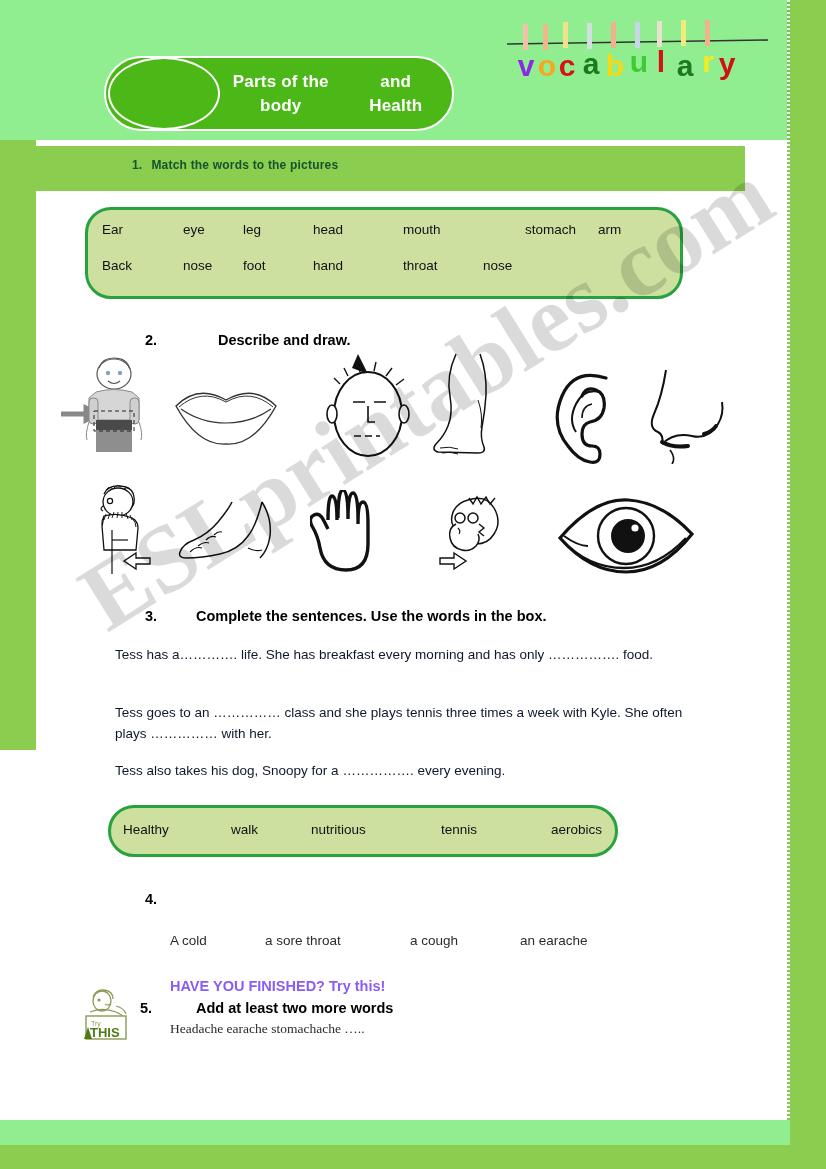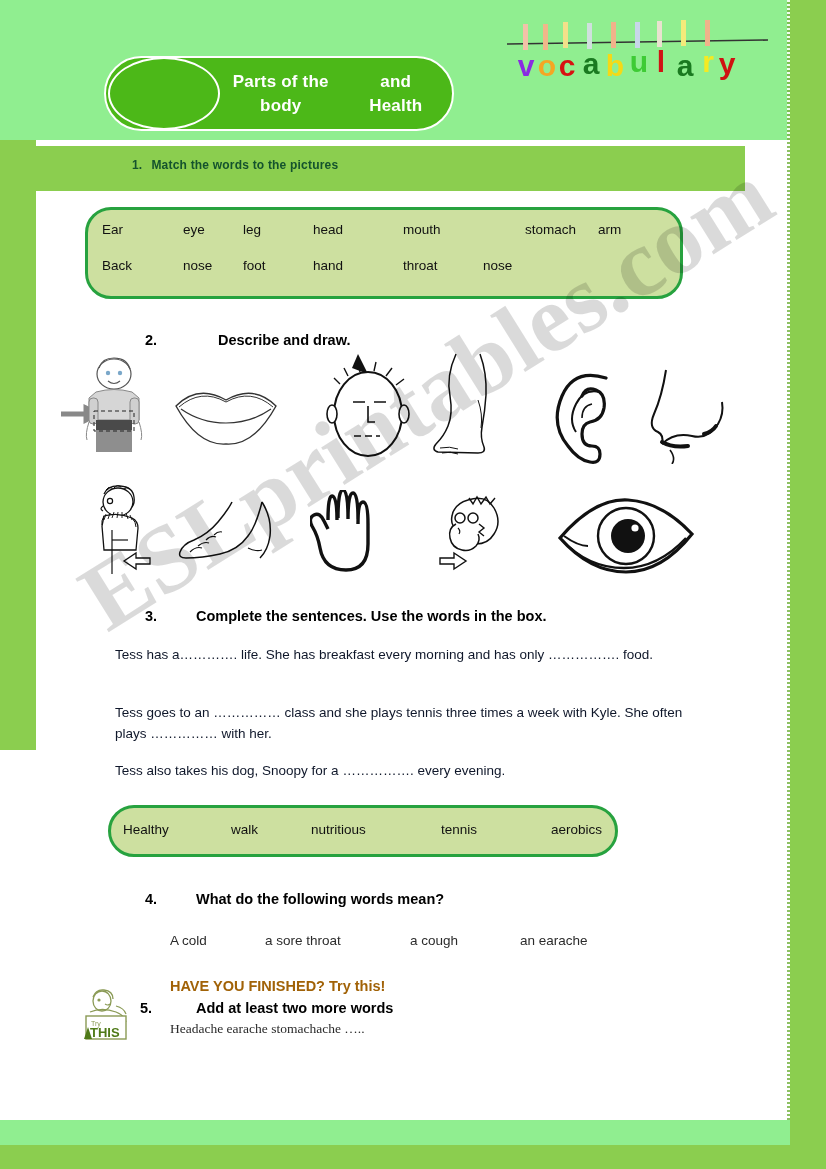--- a/index.html
+++ b/index.html
@@ -65,21 +65,21 @@
 
   
   .para{position:absolute;color:#0f172a;font-size:13.5px;line-height:21px;}
 
   
   .ex4-words{position:absolute;left:170px;top:933px;width:470px;display:flex;
     color:#2b2b2b;font-size:13.5px;}
 
   
   .ex5-tryicon{position:absolute;left:78px;top:988px;width:60px;height:54px;}
-  .ex5-banner{position:absolute;left:170px;top:978px;color:#a16207;font-weight:bold;font-size:14.5px;}
+  .ex5-banner{position:absolute;left:170px;top:978px;color:#8b5cf6;font-weight:bold;font-size:14.5px;}
   .ex5-num{position:absolute;left:140px;top:1000px;color:#000;font-weight:bold;font-size:14.5px;}
   .ex5-head{position:absolute;left:196px;top:1000px;color:#000;font-weight:bold;font-size:14.5px;}
   .ex5-words{position:absolute;left:170px;top:1021px;color:#2b2b2b;font-size:13.5px;font-family:Liberation Serif, serif;}
 
   
   .pic{position:absolute;}
 
   
   .watermark{
     position:absolute;left:50px;top:300px;width:740px;height:600px;
@@ -276,21 +276,20 @@
     <div class="wb-row" id="wb2r1" style="top: 14px; position: absolute;">
         <span style="position: absolute; left: 12px;">Healthy</span>
         <span style="position: absolute; left: 120px;">walk</span>
         <span style="position: absolute; left: 200px;">nutritious</span>
         <span style="position: absolute; left: 330px;">tennis</span>
         <span style="position: absolute; left: 440px;">aerobics</span>
       </div>
   </div>
 
   <div class="blk-head" style="left:145px;top:891px;">4.</div>
-  <div class="blk-head" style="left:196px;top:891px;">What do the following words mean?</div>
   <div class="ex4-words" id="ex4words">
       <span style="position: absolute; left: 0px;">A cold</span>
       <span style="position: absolute; left: 95px;">a sore throat</span>
       <span style="position: absolute; left: 240px;">a cough</span>
       <span style="position: absolute; left: 350px;">an earache</span>
     </div>
 
   <svg class="ex5-tryicon" viewBox="0 0 60 54">
     <ellipse cx="24" cy="13" rx="9" ry="10" fill="none" stroke="#8a9a55" stroke-width="1.3"></ellipse>
     <path d="M15 9 q3 -8 11 -7 q9 1 9 9" fill="none" stroke="#8a9a55" stroke-width="1.3"></path>

